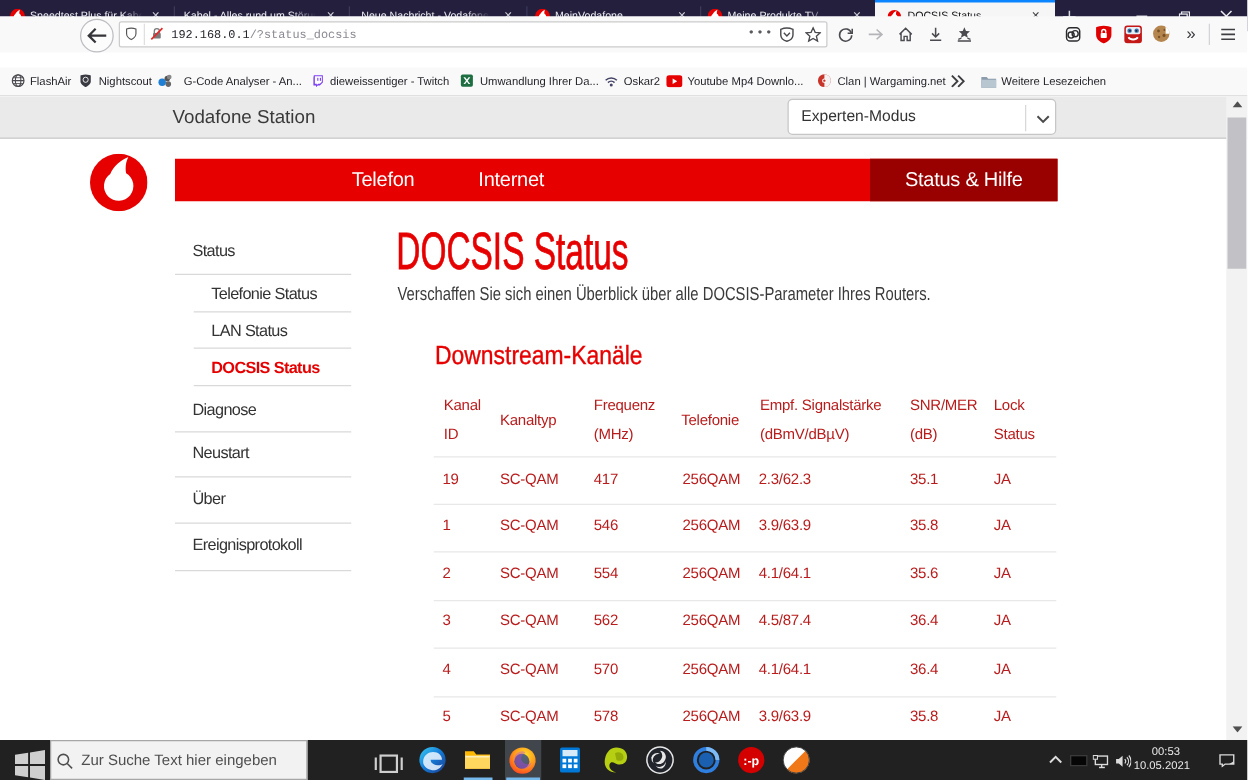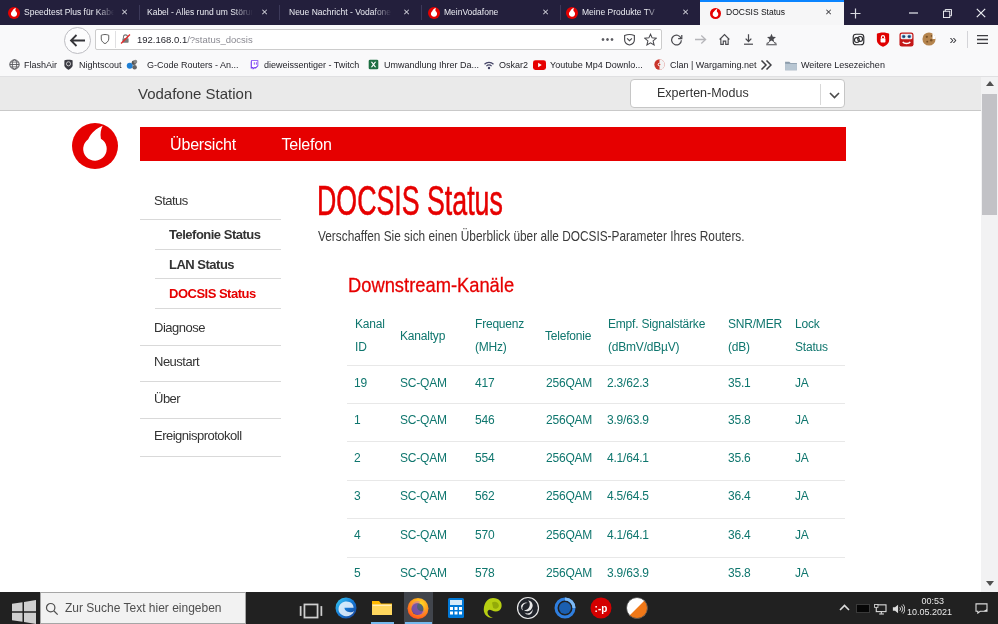--- a/index.html
+++ b/index.html
@@ -8,42 +8,42 @@
 
 
 #tabbar { left:0; top:0; width:998px; height:25px; background:#231f3c; }
 .tabtitle { position:absolute; top:0; height:25px; line-height:25px; font-size:8.5px; color:#ecedf3; white-space:nowrap; overflow:hidden;
   -webkit-mask-image:linear-gradient(90deg,#000 80%,transparent 98%); mask-image:linear-gradient(90deg,#000 80%,transparent 98%);}
 .tabx { position:absolute; top:0; height:25px; line-height:25px; font-size:8.5px; color:#cfd0d8; }
 .tabsep { position:absolute; top:5px; height:15px; width:1px; background:#3c3959; }
 .activetab { position:absolute; left:700px; top:0; width:144px; height:25px; background:#f6f6f7; border-top:2px solid #0a84ff; }
 
 
-#navbar { left:0; top:25px; width:998px; height:29px; background:#f9f9fa; }
+#navbar { left:0; top:13px; width:998px; height:29px; background:#f9f9fa;font-family:Liberation Mono, monospace; }
 #backbtn { left:64px; top:2px; width:27px; height:27px; border-radius:50%; border:1px solid #bdbdc2; background:#fcfcfd;}
 #urlbar { left:95px; top:4px; width:567px; height:21px; background:#fff; border:1px solid #ccc; border-radius:2px; }
 .nicon { position:absolute; top:0; height:29px; line-height:29px; text-align:center; color:#4a4a4f; }
 
 
 #bmbar { left:0; top:54px; width:998px; height:23px; background:#f9f9fa; border-bottom:1px solid #e0e0e2; }
 .bm { position:absolute; top:0; height:22px; line-height:22px; font-size:9px; color:#24242a; white-space:nowrap; }
 
 
 #page { left:0; top:77px; width:998px; height:515px; background:#fff; overflow:hidden; }
 #pagehead { left:0; top:0; width:998px; height:34px; background:#eaeaea; border-bottom:1px solid #c9c9c9; }
 #vstation { left:138px; top:8px; font-size:15px; color:#3a3a3a;text-align:center; }
 #expsel { left:630px; top:2px; width:215px; height:29px; background:#fff; border:1px solid #c6c6c6; border-radius:4px; font-size:12.5px; color:#333; line-height:27px; }
 #rednav { left:140px; top:50px; width:706px; height:34px; background:#e60000; }
 .navitem { position:absolute; top:0; height:34px; line-height:35px; color:#fff; font-size:16px; text-align:center; letter-spacing:-0.2px; }
 #logo { left:72px; top:46px; width:46px; height:46px; }
 .sideitem { position:absolute; left:154px; font-size:13px; letter-spacing:-0.5px; color:#333; }
-.sideitem.sub { left:169px;font-weight:bold; }
+.sideitem.sub { left:169px; }
 .sline { position:absolute; height:1px; background:#d9d9d9; }
 .redh { color:#e60000; transform-origin:left center; white-space:nowrap; }
-.tcell { position:absolute; font-size:12px; letter-spacing:-0.2px; color:#0f766e; white-space:nowrap;text-align:right; }
+.tcell { position:absolute; font-size:12px; letter-spacing:-0.2px; color:#b91c1c; white-space:nowrap;text-align:right; }
 .trow { position:absolute; height:1px; background:#e8e8e8; left:347px; width:498px; }
 
 
 #sbar { left:981px; top:77px; width:17px; height:515px; background:#f2f2f3; }
 #sthumb { position:absolute; left:1px; top:17px; width:15px; height:121px; background:#c2c2c6; }
 
 
 #taskbar { left:0; top:592px; width:998px; height:32px; background:#212121; }
 #searchbox { position:absolute; left:40px; top:0; width:206px; height:32px; background:#f2f2f2; border:1px solid #a6a6a6; line-height:30px; color:#4f4f4f; font-size:12px; }
 .tbicon { position:absolute; top:4px; width:24px; height:24px; }
@@ -189,21 +189,21 @@
       <path d="M8 1 C11 1 14 2 14 2 V9 C14 13 8 15.5 8 15.5 C8 15.5 2 13 2 9 V2 C2 2 5 1 8 1 Z" fill="#3a3a42"></path>
       <circle cx="8" cy="7" r="3" fill="none" stroke="#fff" stroke-width="1"></circle>
     </svg>
   <div class="bm" style="left:79px">Nightscout</div>
   <svg class="abs" style="left:126px;top:5px" width="12" height="12" viewBox="0 0 16 16">
       <circle cx="5" cy="9" r="4" fill="#1f7fd4"></circle>
       <circle cx="10.5" cy="5" r="3" fill="#555"></circle>
       <circle cx="11.5" cy="11" r="3" fill="#666"></circle>
       <circle cx="12.5" cy="3.5" r="2.5" fill="#888"></circle>
     </svg>
-  <div class="bm" style="left:147px">G-Code Routers - An...</div>
+  <div class="bm" style="left:147px">G-Code Analyser - An...</div>
   <svg class="abs" style="left:249px;top:5px" width="11" height="12" viewBox="0 0 16 16">
       <path d="M3 1 L13.5 1 L13.5 9.5 L10 13 H7.5 L5.5 15 V13 H2.5 V4 Z" fill="#7b3ff2"></path>
       <path d="M4.2 2.3 H12.3 V8.8 L10 11 H8 L6.5 12.5 V11 H4.2 Z" fill="#fff"></path>
       <rect x="7" y="4" width="1.3" height="3.5" fill="#7b3ff2"></rect>
       <rect x="10" y="4" width="1.3" height="3.5" fill="#7b3ff2"></rect>
     </svg>
   <div class="bm" style="left:264px">dieweissentiger - Twitch</div>
   <svg class="abs" style="left:368px;top:5px" width="11" height="11" viewBox="0 0 16 16">
       <rect x="1" y="1" width="14" height="14" rx="2" fill="#1d6f42"></rect>
       <path d="M4 4 L7 8 L4 12 H6 L8 9.3 L10 12 H12 L9 8 L12 4 H10 L8 6.7 L6 4 Z" fill="#fff"></path>
@@ -233,33 +233,34 @@
   <svg class="abs" style="left:784px;top:6px" width="14" height="11" viewBox="0 0 16 13">
       <path d="M1 2 H6 L7.5 3.5 H15 V12 H1 Z" fill="#8c9cab"></path>
       <path d="M1 4.5 H15 V12 H1 Z" fill="#b8c6d2"></path>
     </svg>
   <div class="bm" style="left:801px">Weitere Lesezeichen</div>
 </div>
 
 <div class="abs" id="page">
   <div class="abs" id="pagehead"></div>
   <div class="abs" id="vstation">Vodafone Station</div>
-  <div class="abs" id="expsel"><span style="margin-left:26px">Experten-Modus</span>
+  <div class="abs" id="expsel"><span style="margin-left:10px">Experten-Modus</span>
     <div class="abs" style="left:189px;top:4px;width:1px;height:21px;background:#d8d8d8"></div>
     <svg class="abs" style="left:198px;top:12px" width="11" height="7" viewBox="0 0 11 7">
         <path d="M1 1 L5.5 5.5 L10 1" fill="none" stroke="#4a4a4a" stroke-width="1.6"></path>
       </svg>
   </div>
   <svg class="abs" id="logo" viewBox="0 0 48 48">
       <circle cx="24" cy="24" r="24" fill="#e60000"></circle>
       <path d="M32 2.8 C26 5.2 19.8 10 16.9 16.9 A12.3 12.3 0 1 0 30.15 16.35 C29.2 11 30.2 6.3 32 2.8 Z" fill="#fff"></path>
     </svg>
   <div class="abs" id="rednav">
-    <div class="navitem" style="left:0;width:126px">Übersicht</div>
     <div class="navitem" style="left:106px;width:121px">Telefon</div>
+    <div class="navitem" style="left:204px;width:130px">Internet</div>
+    <div class="navitem" style="left:556px;width:150px;background:#990000">Status &amp; Hilfe</div>
   </div>
 
   <div class="sideitem" style="top:116px">Status</div>
   <div class="sline" style="left:140px;top:142px;width:141px"></div>
   <div class="sideitem sub" style="top:150px">Telefonie Status</div>
   <div class="sline" style="left:155px;top:172px;width:126px"></div>
   <div class="sideitem sub" style="top:180px">LAN Status</div>
   <div class="sline" style="left:155px;top:201px;width:126px"></div>
   <div class="sideitem sub" style="top:209px;color:#e60000;font-weight:bold">DOCSIS Status</div>
   <div class="sline" style="left:155px;top:231px;width:126px"></div>
@@ -310,21 +311,21 @@
     <div class="tcell" style="left:475px;top:374px">554</div>
     <div class="tcell" style="left:546px;top:374px">256QAM</div>
     <div class="tcell" style="left:607px;top:374px">4.1/64.1</div>
     <div class="tcell" style="left:728px;top:374px">35.6</div>
     <div class="tcell" style="left:795px;top:374px">JA</div>
   <div class="trow" style="top:403px"></div>
   <div class="tcell" style="left:354px;top:412px">3</div>
     <div class="tcell" style="left:400px;top:412px">SC-QAM</div>
     <div class="tcell" style="left:475px;top:412px">562</div>
     <div class="tcell" style="left:546px;top:412px">256QAM</div>
-    <div class="tcell" style="left:607px;top:412px">4.5/64.5</div>
+    <div class="tcell" style="left:607px;top:412px">4.5/87.4</div>
     <div class="tcell" style="left:728px;top:412px">36.4</div>
     <div class="tcell" style="left:795px;top:412px">JA</div>
   <div class="trow" style="top:441px"></div>
   <div class="tcell" style="left:354px;top:451px">4</div>
     <div class="tcell" style="left:400px;top:451px">SC-QAM</div>
     <div class="tcell" style="left:475px;top:451px">570</div>
     <div class="tcell" style="left:546px;top:451px">256QAM</div>
     <div class="tcell" style="left:607px;top:451px">4.1/64.1</div>
     <div class="tcell" style="left:728px;top:451px">36.4</div>
     <div class="tcell" style="left:795px;top:451px">JA</div>

